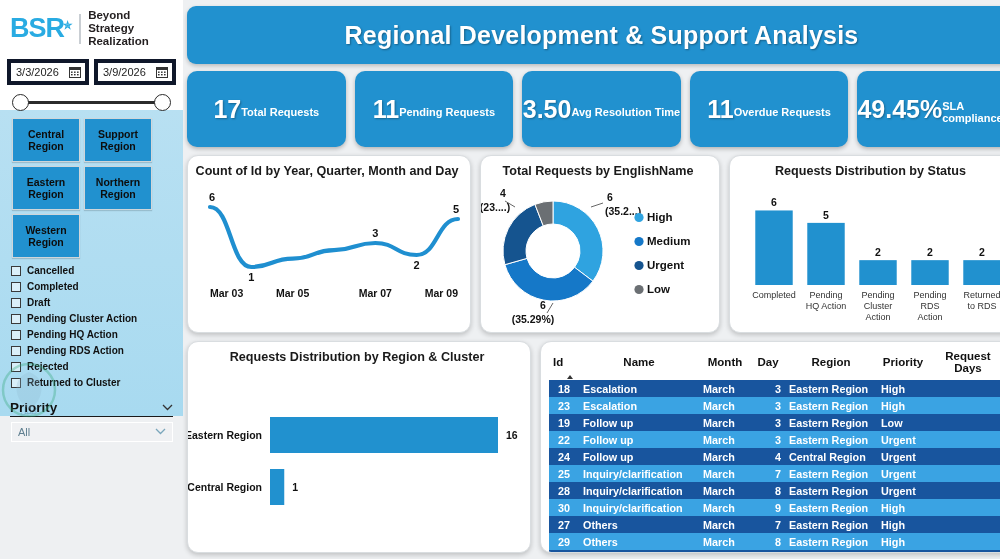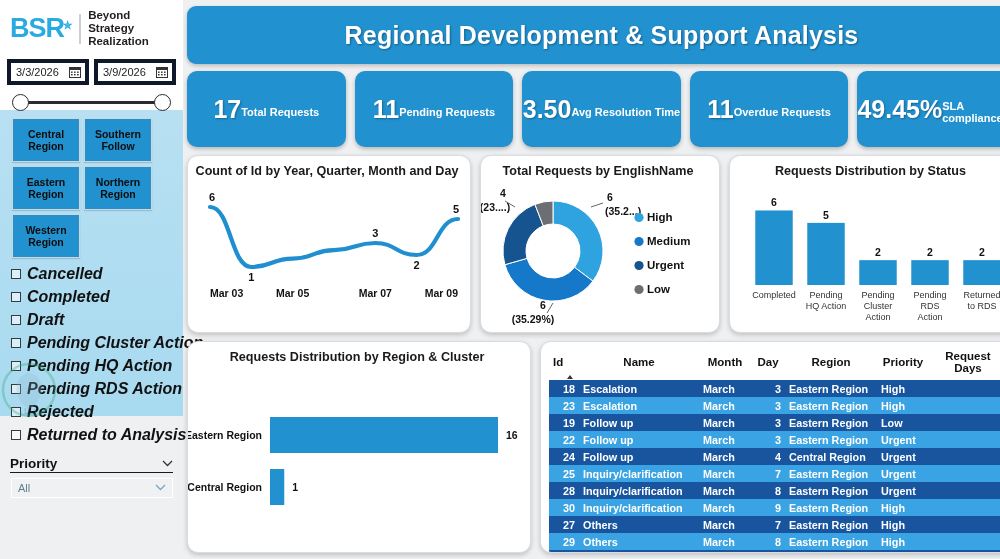--- a/index.html
+++ b/index.html
@@ -52,21 +52,21 @@
   .filter-head {
     margin: 10px 10px 0 10px; display: flex; align-items: center; justify-content: space-between;
     border-bottom: 1.5px solid #1a1a1a; padding-bottom: 1px;
   }
   .filter-title { font-size: 13.5px; font-weight: bold; color: #111; }
   .chev { width: 11px; height: 7px; }
 
   .status-list { padding: 3px 10px 0 11px; }
   .status-item { display: flex; align-items: center; gap: 6px; padding: 2.5px 0; }
   .cbx { width: 10px; height: 10px; border: 1.3px solid #3a3a3a; background: rgba(255,255,255,.55); flex: 0 0 10px; }
-  .status-label { font-size: 16px; font-weight: bold; color: #111; white-space: nowrap; font-style: italic; }
+  .status-label { font-size: 10px; font-weight: bold; color: #111; white-space: nowrap; }
 
   .priority-head { margin-top: 9px; }
   .priority-select {
     margin: 5px 10px 0 11px; border: 1px solid #ffffff; background: rgba(255,255,255,.12);
     display: flex; align-items: center; justify-content: space-between;
     padding: 3px 6px; font-size: 11px; color: #5f7f90;
   }
 
   .watermark {
     position: absolute; left: -2px; bottom: -4px; width: 66px; height: 58px;
@@ -125,21 +125,21 @@
   table.grid th.l { text-align: left; }
   .sort-caret { position: absolute; left: 18px; bottom: 1px; width: 0; height: 0;
     border-left: 3.5px solid transparent; border-right: 3.5px solid transparent; border-bottom: 4px solid #333; }
   table.grid td {
     font-size: 10.8px; font-weight: bold; color: #fff; padding: 2.5px 4px;
     white-space: nowrap; overflow: hidden;
   }
   tr.odd td { background: #18559e; }
   tr.even td { background: #3aa3e3; }
   td.num { text-align: right; }
-  td.idc { text-align: right; padding-left: 6px; }
+  td.idc { text-align: center; padding-left: 6px; }
 </style>
 </head>
 <body>
 
 <div class="app">
 
   <div class="sidebar">
 
     <div class="brand">
       <div class="brand-logo"><span>BSR</span><span class="star">✮</span></div>
@@ -185,21 +185,21 @@
 
     <div class="slider-wrap">
       <div class="slider-track">
         <div class="slider-handle left"></div>
         <div class="slider-handle right"></div>
       </div>
     </div>
 
     <div class="regions">
       <div class="region-btn">Central Region</div>
-      <div class="region-btn">Southern Follow</div>
+      <div class="region-btn">Support Region</div>
       <div class="region-btn">Eastern Region</div>
       <div class="region-btn">Northern Region</div>
       <div class="region-btn">Western Region</div>
     </div>
 
 
     <div class="status-list">
       <div class="status-item">
           <span class="cbx"></span>
           <span class="status-label">Cancelled</span>
@@ -223,21 +223,21 @@
       <div class="status-item">
           <span class="cbx"></span>
           <span class="status-label">Pending RDS Action</span>
         </div>
       <div class="status-item">
           <span class="cbx"></span>
           <span class="status-label">Rejected</span>
         </div>
       <div class="status-item">
           <span class="cbx"></span>
-          <span class="status-label">Returned to Analysis</span>
+          <span class="status-label">Returned to Cluster</span>
         </div>
     </div>
 
     <div class="filter-head priority-head">
       <span class="filter-title">Priority</span>
       <span class="chev">
         <svg width="11" height="7" viewBox="0 0 11 7">
             <path d="M1 1 L5.5 5.5 L10 1" fill="none" stroke="#333" stroke-width="1.3"></path>
           </svg>
       </span>

